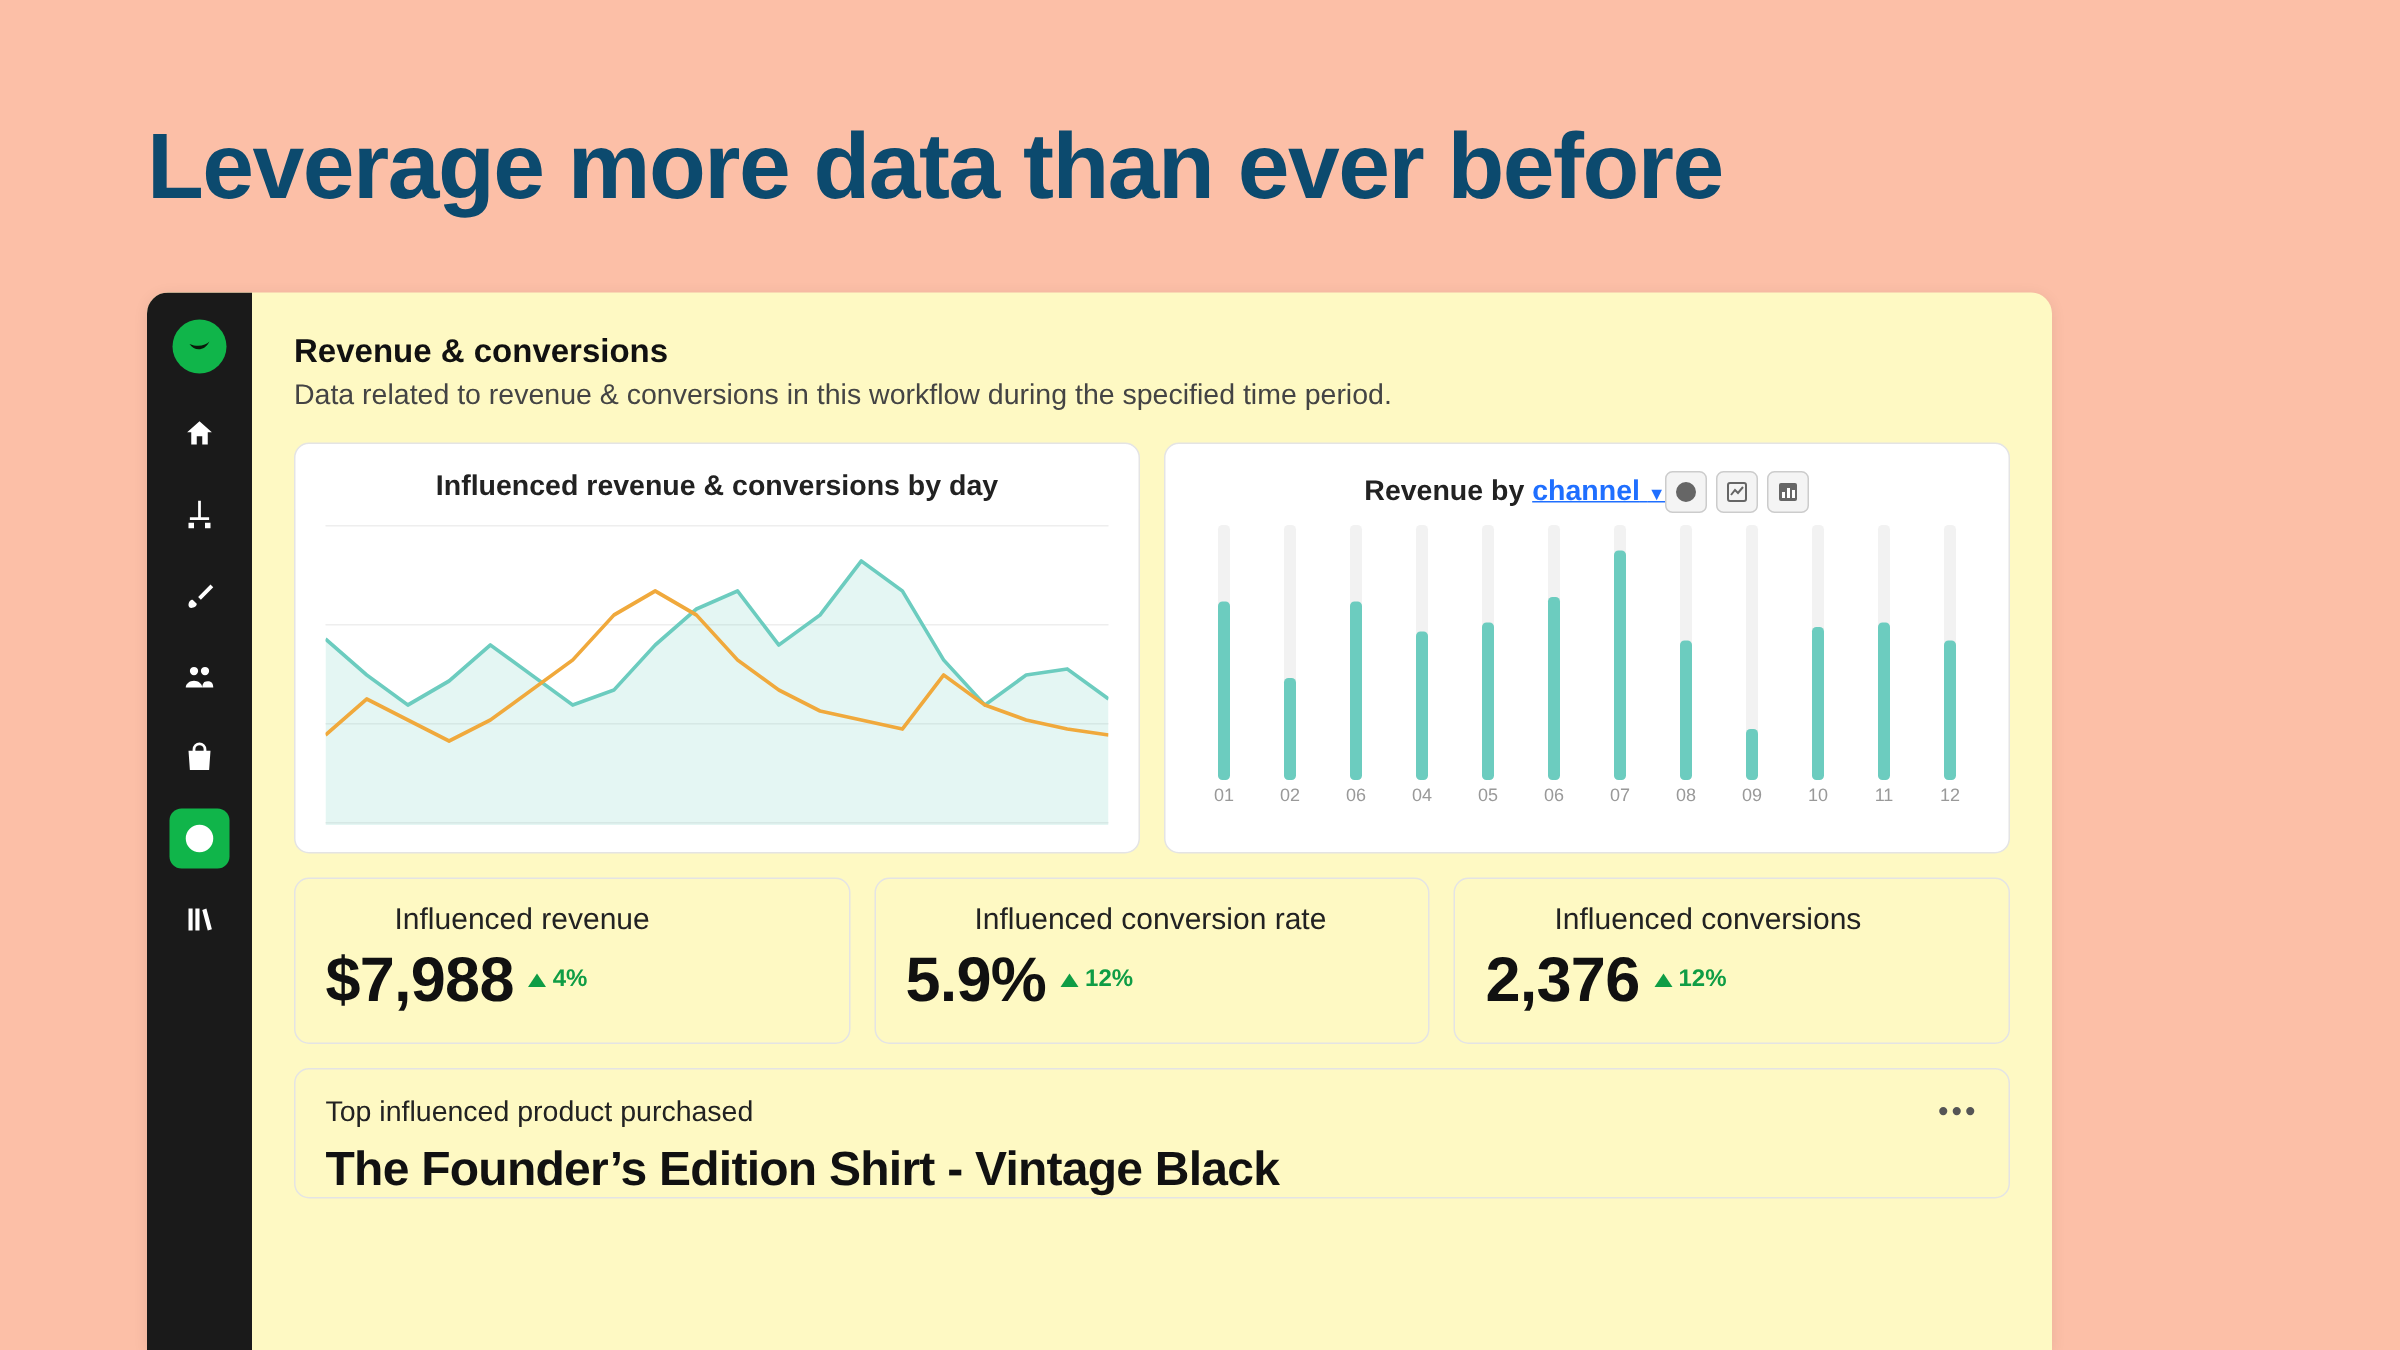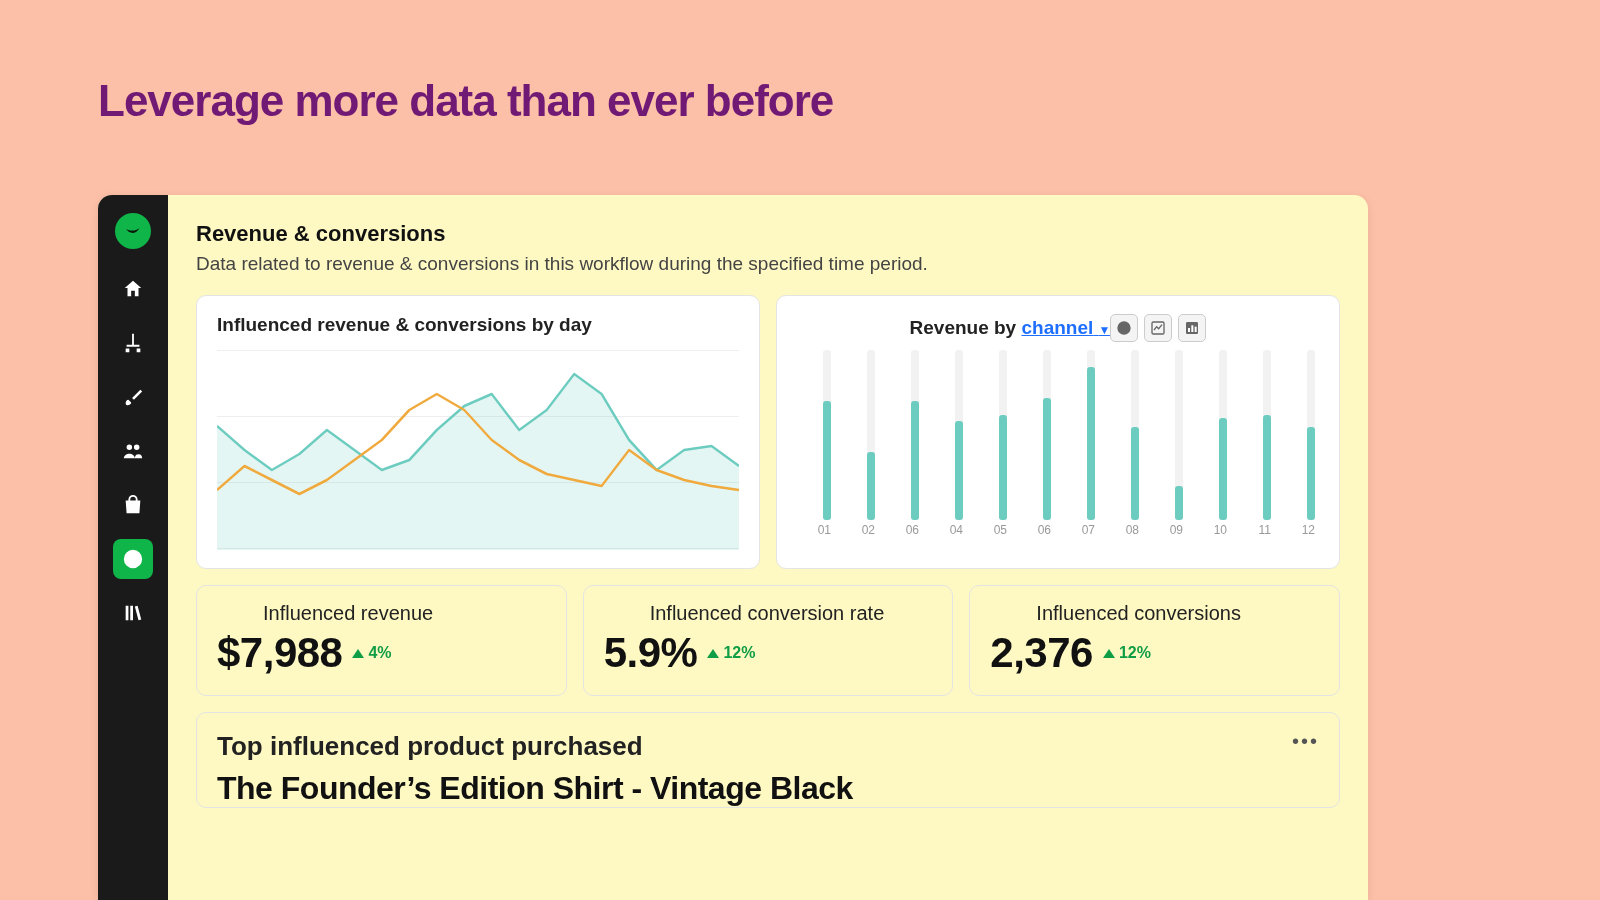--- a/index.html
+++ b/index.html
@@ -6,24 +6,24 @@
   body {
     width: 1600px; height: 900px;
     background: #fcbfa7;
     font-family: -apple-system, BlinkMacSystemFont, "Segoe UI", Helvetica, Arial, sans-serif;
     color: #1a1a1a;
     overflow: hidden;
   }
   .hero-title {
     position: absolute;
     top: 76px; left: 98px;
-    font-size: 44px;
+    font-size: 62px;
     font-weight: 700;
     letter-spacing: -1px;
-    color: #701a75;
+    color: #0c4a6e;
   }
   .app {
     position: absolute;
     top: 195px; left: 98px;
     width: 1270px;
     height: 705px;
     background: #fef9c3;
     border-radius: 14px 14px 0 0;
     display: flex;
     overflow: hidden;
@@ -70,41 +70,41 @@
   }
   .charts-row {
     display: flex; gap: 16px; margin-top: 20px;
   }
   .card {
     background: #fff;
     border: 1px solid #e4e4e4;
     border-radius: 10px;
     padding: 18px 20px;
   }
-  .card-left { flex: 1; min-width: 0; }
+  .card-left { flex: 1; min-width: 0; text-align: center; }
   .card-right { flex: 1; min-width: 0; }
   .card-title { font-size: 19px; font-weight: 600; color: #222; }
   .chart-area { margin-top: 14px; height: 200px; position: relative; }
   .chart-area hr {
     border: none; border-top: 1px solid #eee;
     position: absolute; left: 0; right: 0;
   }
   .line-svg { position: absolute; inset: 0; width: 100%; height: 100%; }
 
   .bar-chart {
     margin-top: 8px;
     height: 200px;
     display: flex;
     align-items: flex-end;
     gap: 14px;
     padding: 0 4px;
   }
   .bar-slot {
     flex: 1;
-    display: flex; flex-direction: column; align-items: flex-end; gap: 3px;
+    display: flex; flex-direction: column; align-items: center; gap: 3px;
     position: relative;
     height: 100%;
   }
   .bar-bg {
     width: 8px; border-radius: 3px;
     background: #f2f2f2;
     height: 170px;
     display: flex; align-items: flex-end;
   }
   .bar-fill {
@@ -140,21 +140,21 @@
     width:0;height:0;border-left:6px solid transparent;border-right:6px solid transparent;
     border-bottom:9px solid #0f9d45; display:inline-block;
   }
 
   .product-card {
     margin-top: 16px;
     border: 1px solid #e4e4e4; border-radius: 10px;
     padding: 18px 20px 0;
     position: relative;
   }
-  .product-label { font-size: 26px; font-weight: 700; color: #222; }
+  .product-label { font-size: 19px; font-weight: 400; color: #222; }
   .product-name { font-size: 32px; font-weight: 800; margin-top: 8px; color: #111; letter-spacing:-0.5px;}
   .more-dots {
     position: absolute; top: 18px; right: 20px;
     color: #555; font-size: 20px; letter-spacing: 2px; cursor:pointer;
     line-height: 1;
   }
 </style>
 </head>
 <body>
 

